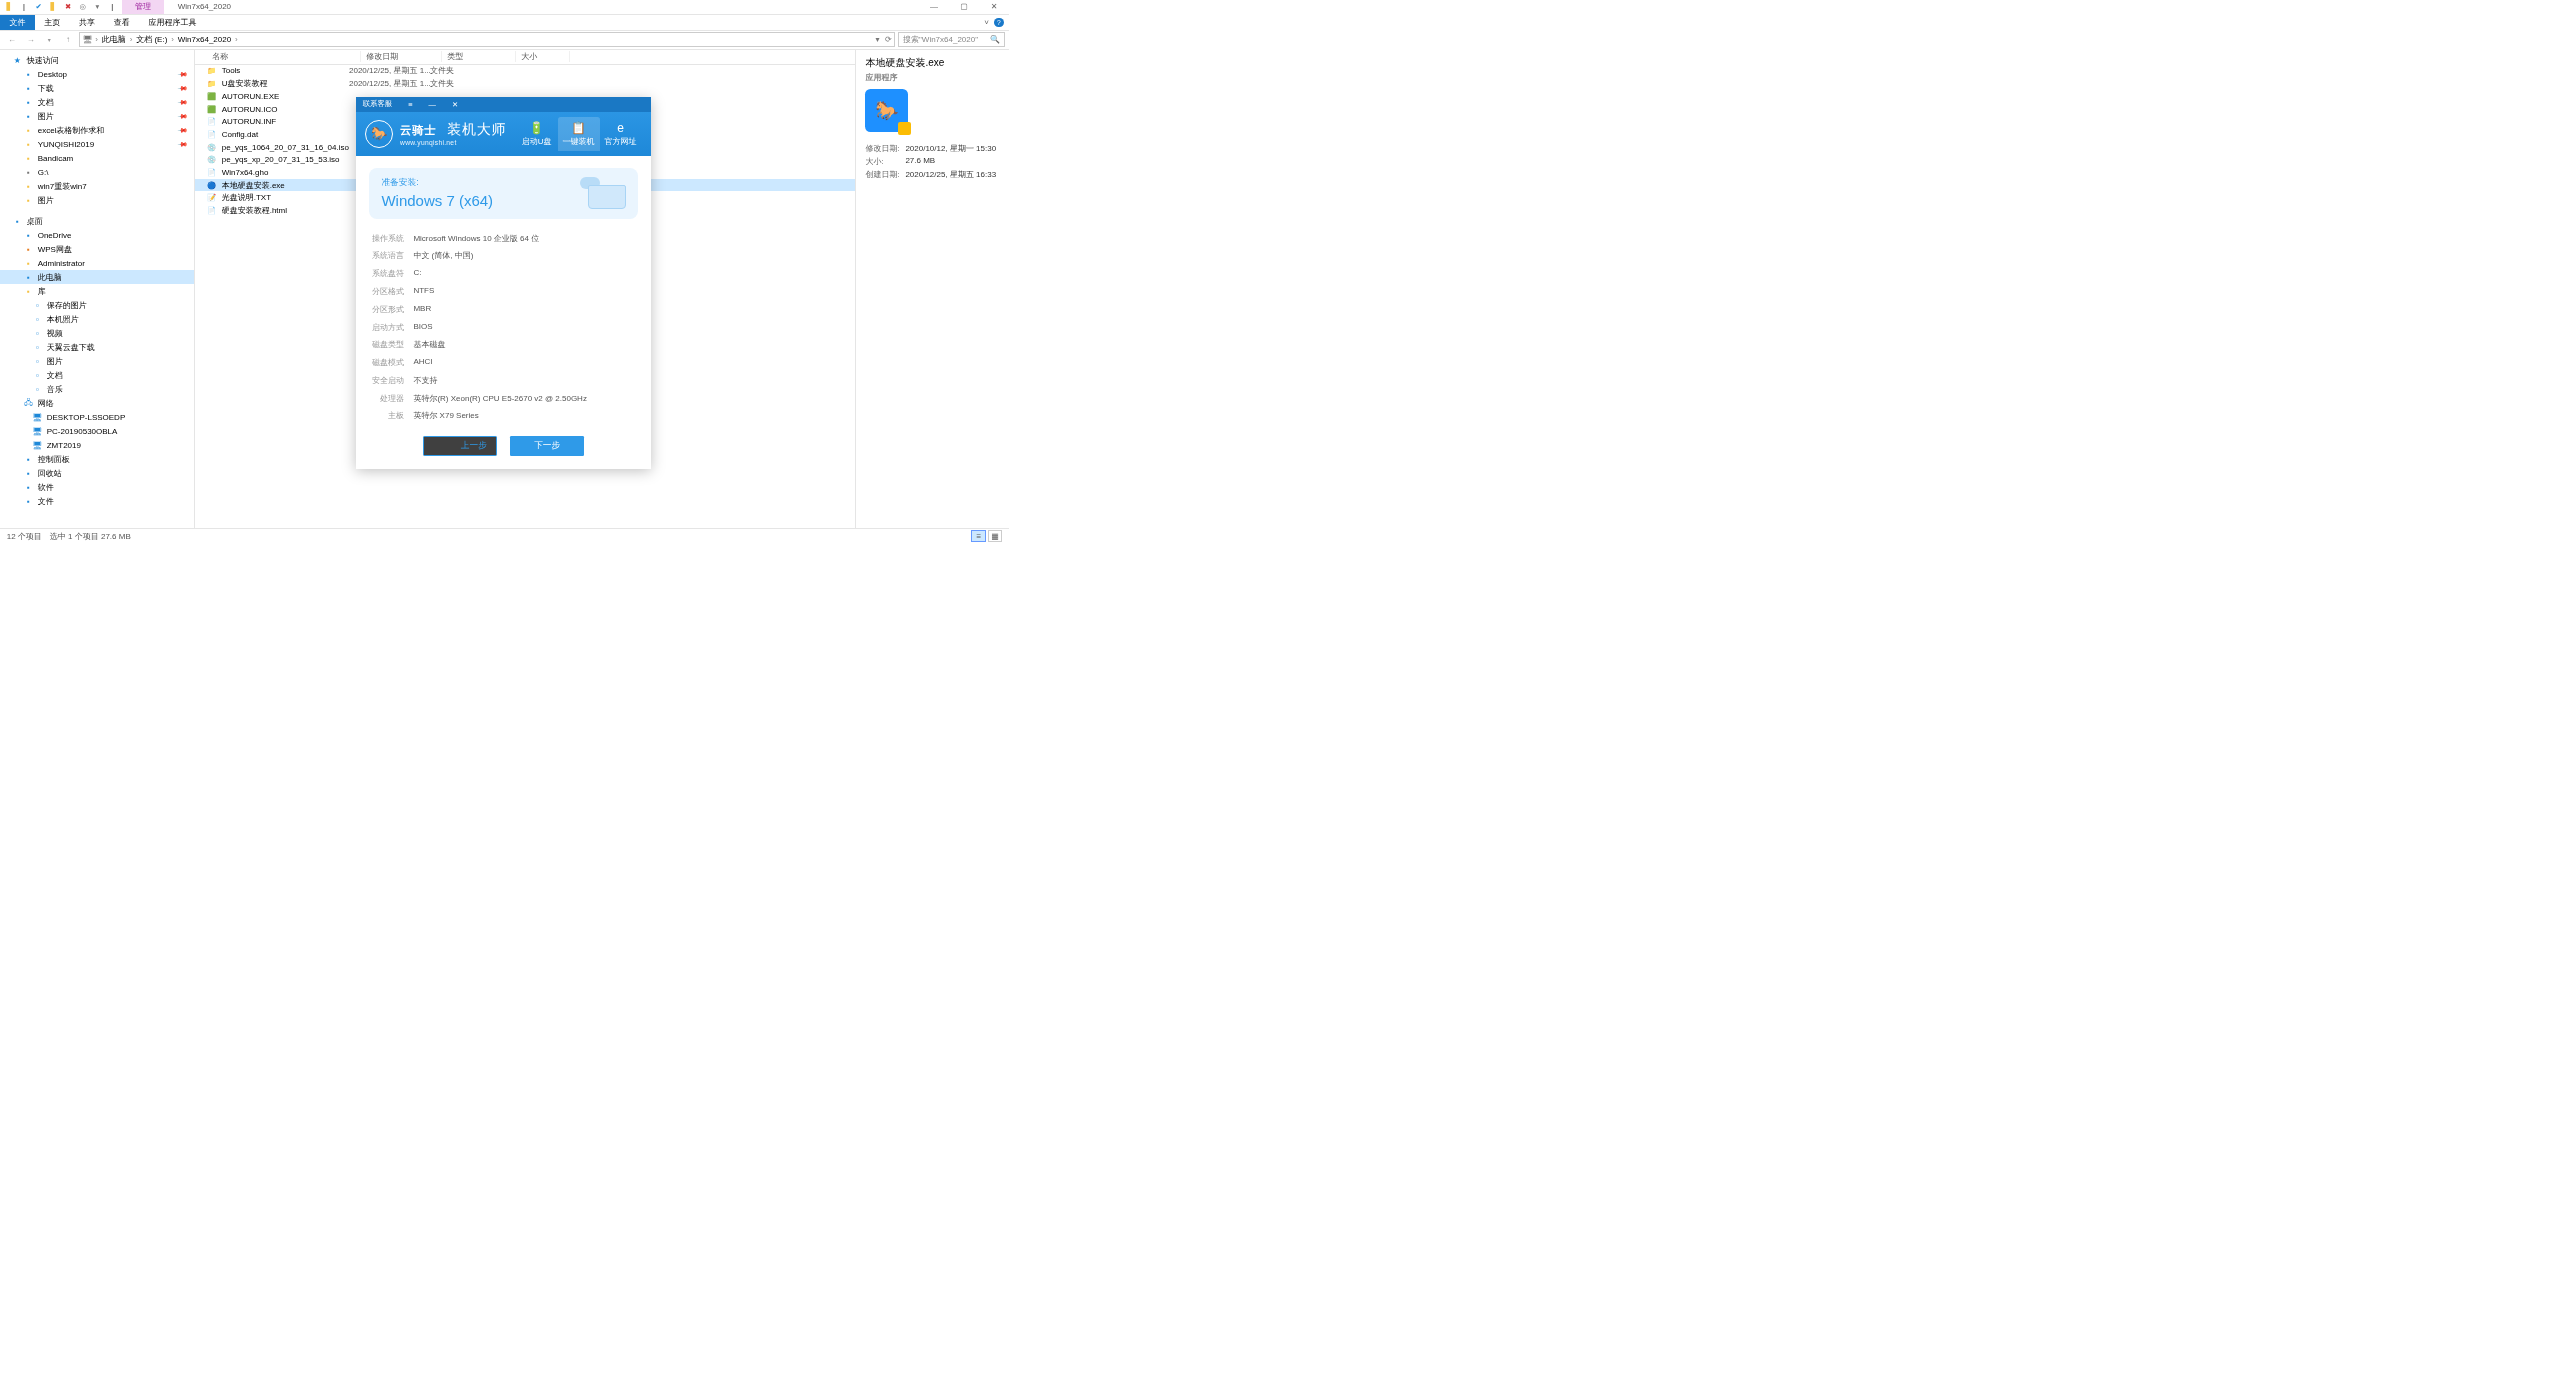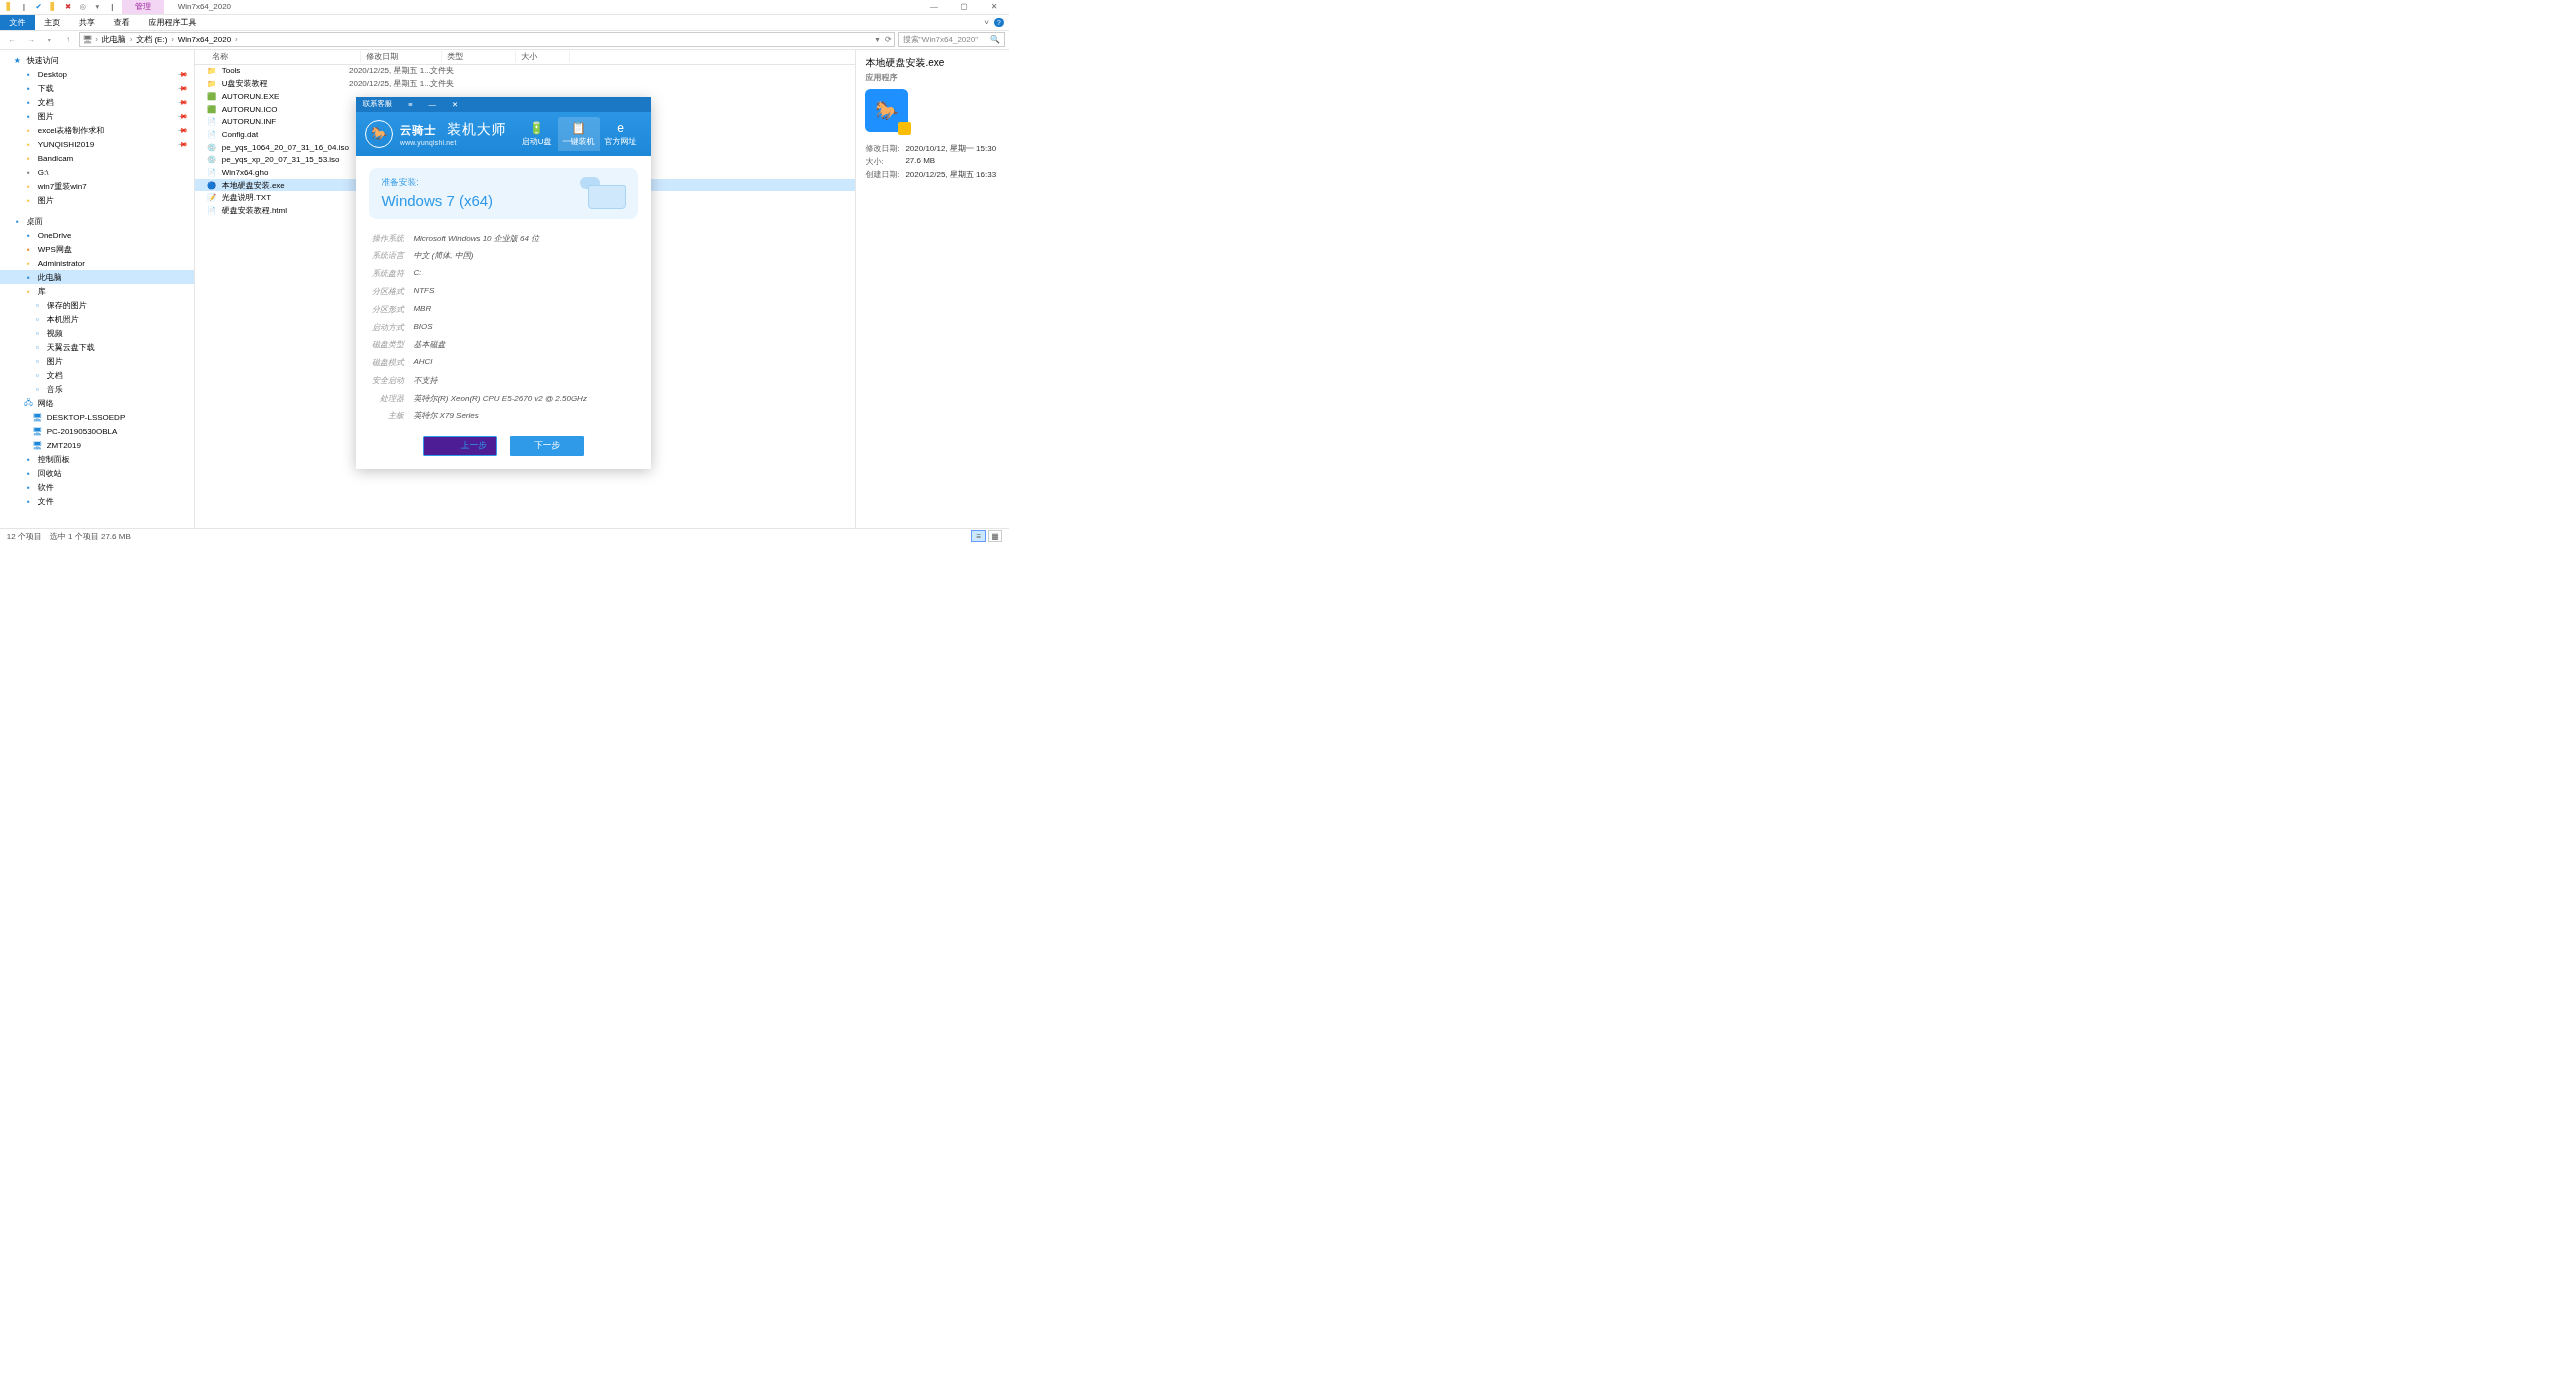--- a/index.html
+++ b/index.html
@@ -88,28 +88,28 @@
 .dlg-tab .ic { font-size: 12px; display: block; margin-bottom: 1.3px; }
 
 .dlg-body { padding: 12px 13.4px 9.4px 13.4px; }
 .dlg-ready { background: #eaf5fe; border-radius: 8px; padding: 9.4px 12px; display: flex; align-items: center; justify-content: space-between; margin-bottom: 10.7px; }
 .dlg-ready-text .t1 { color: #2f9ae8; font-size: 8.7px; margin-bottom: 2.7px; }
 .dlg-ready-text .t2 { color: #2f9ae8; font-size: 15px; font-weight: 500; }
 .dlg-ready-img { width: 47px; height: 32px; position: relative; }
 .laptop { position: absolute; right: 0; bottom: 0; width: 38px; height: 24px; background: #d0e8fb; border: 1.3px solid #a8d4f5; border-radius: 2px 2px 4px 4px; }
 .cloud { position: absolute; left: 1.3px; top: 0; width: 20px; height: 12px; background: #b8dcf7; border-radius: 6.7px; }
 
-.dlg-info { font-size: 8px; font-style: italic; }
+.dlg-info { font-size: 8px; }
 .dlg-info-row { display: flex; padding: 3.4px 0; }
 .dlg-info-row .k { width: 44px; color: #999; text-align: right; padding-right: 9.4px; }
 .dlg-info-row .v { color: #555; }
 
 .dlg-btns { display: flex; justify-content: center; gap: 13.4px; padding: 10.7px 0 4px 0; }
 .dlg-btn { width: 74px; height: 20px; display: flex; align-items: center; justify-content: center; font-size: 8.7px; border-radius: 1.3px; }
-.dlg-btn.prev { border: 0.7px solid #2f9ae8; color: #2f9ae8; background: #4c1d95; padding-left: 28px; }
+.dlg-btn.prev { border: 0.7px solid #2f9ae8; color: #2f9ae8; background: #404040; padding-left: 28px; }
 .dlg-btn.next { background: #2f9ae8; color: #fff; }
 
 
 .ic-blue { color: #1e88d8; }
 .ic-yellow { color: #f5c242; }
 .ic-gray { color: #777; }
 .ic-orange { color: #e67e22; }
 </style>
 </head>
 <body>

